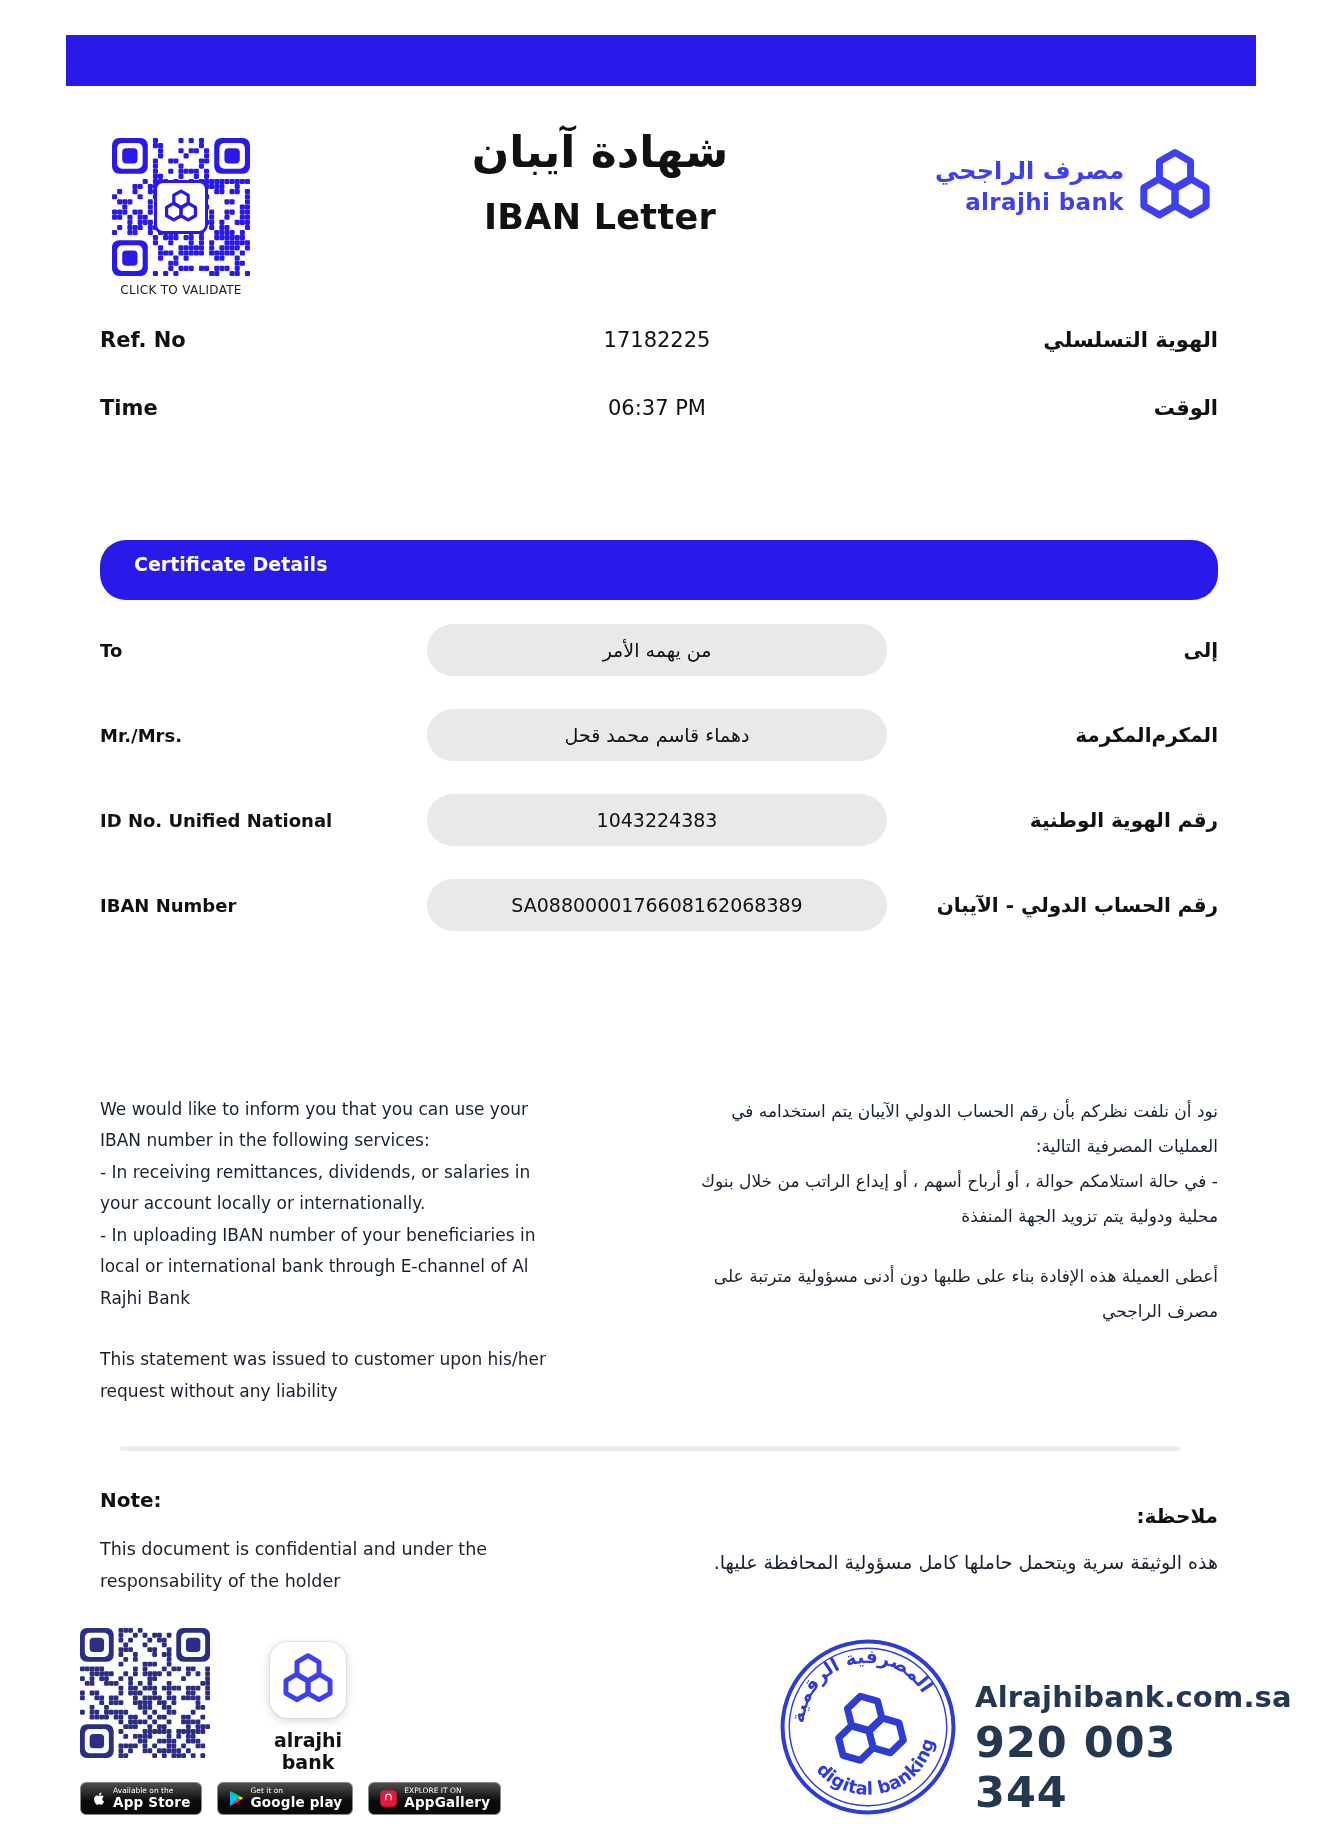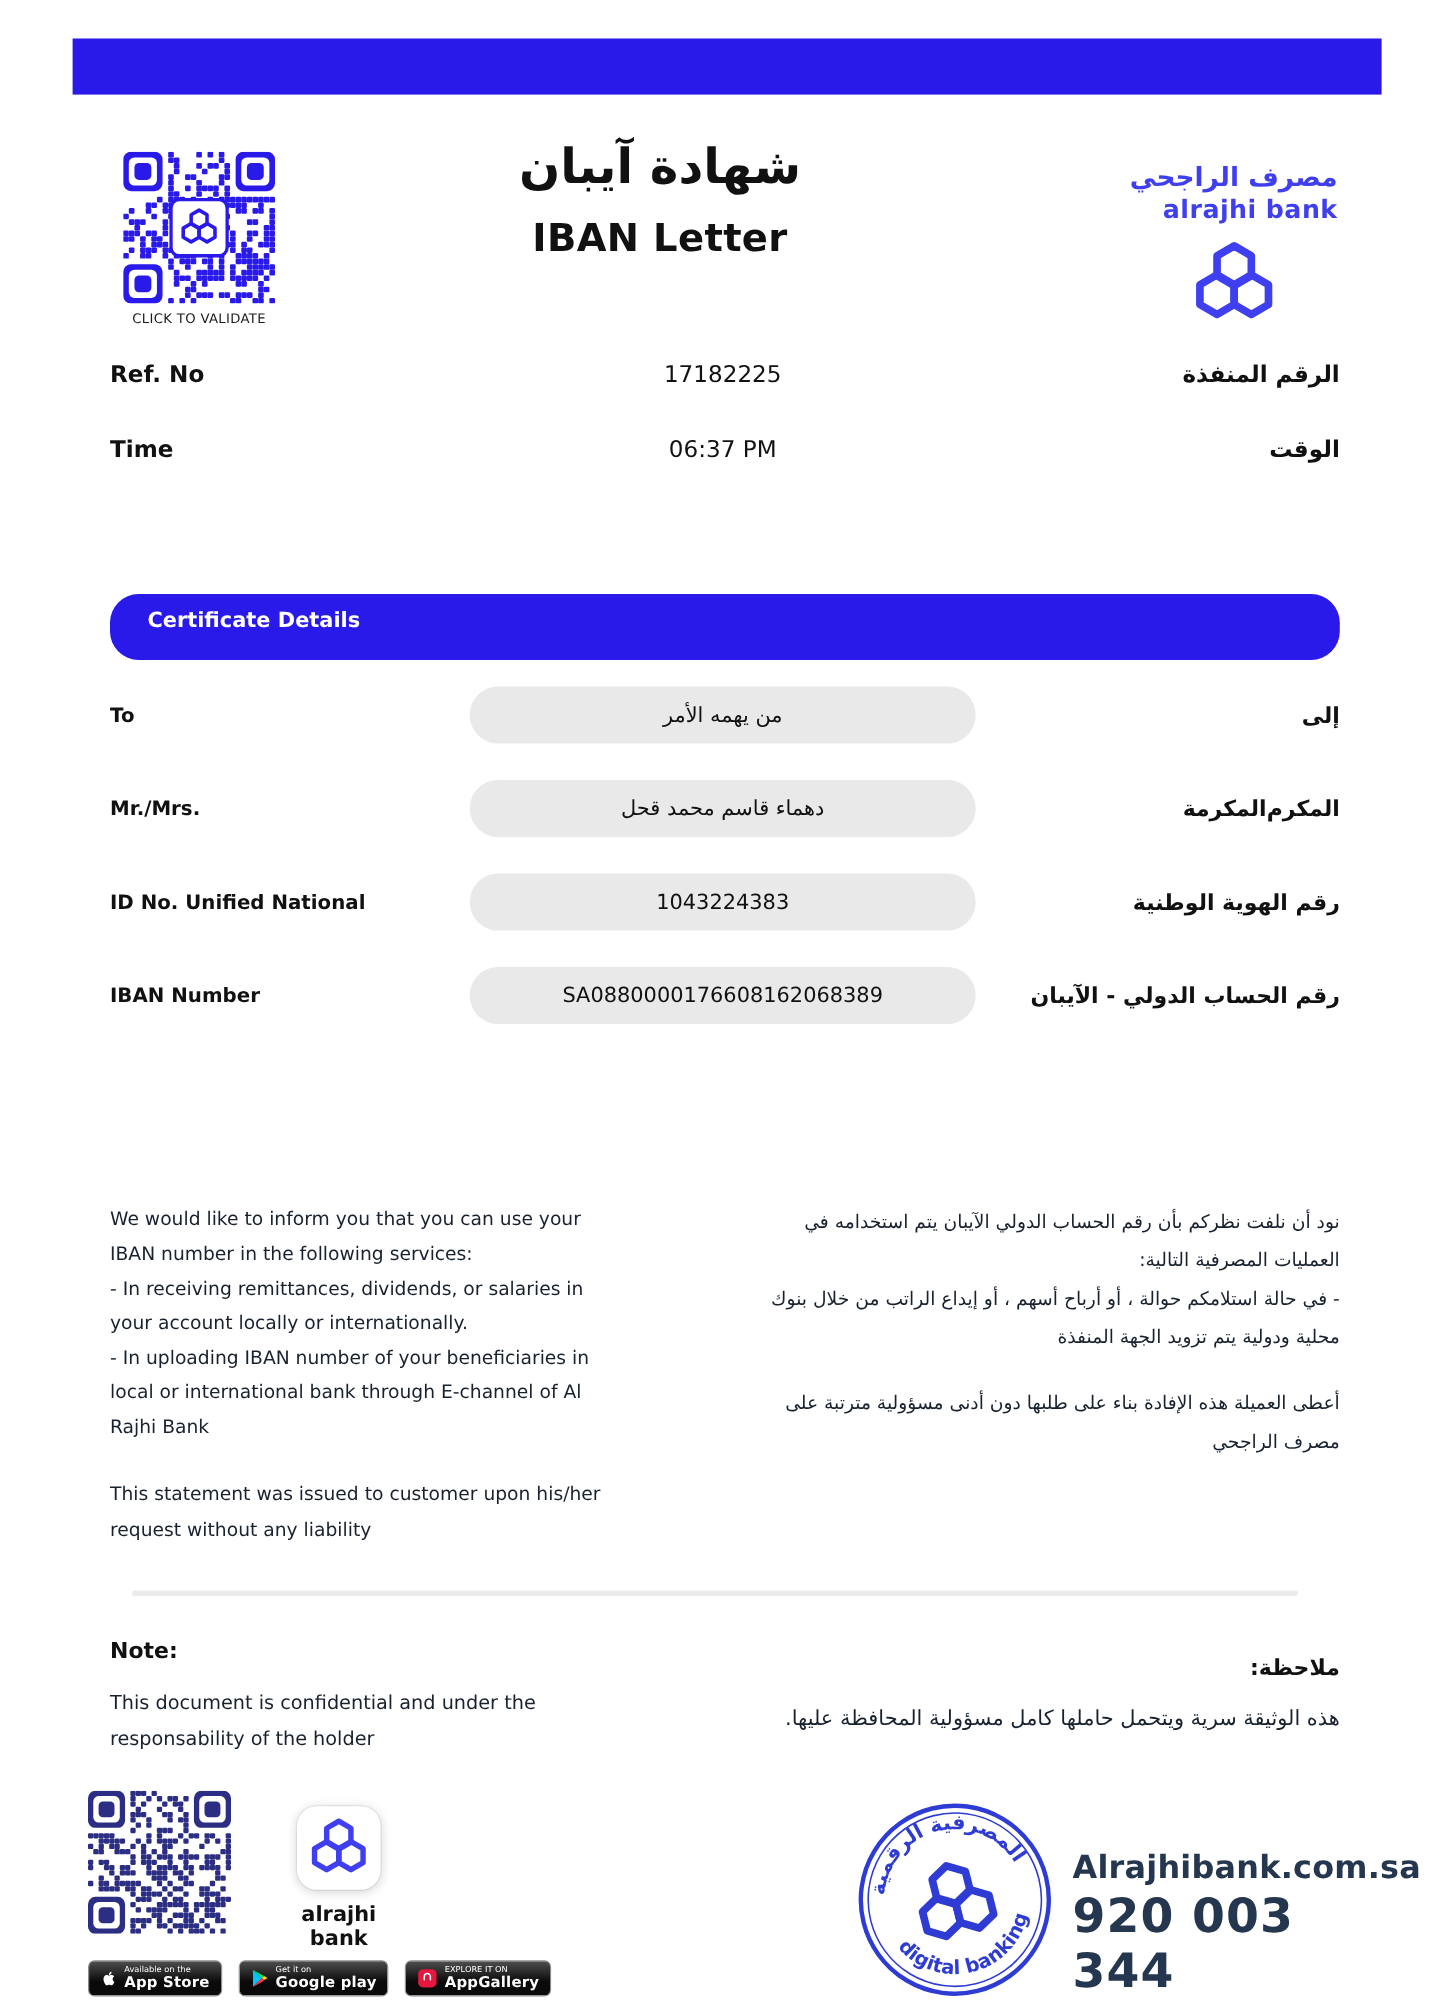--- a/index.html
+++ b/index.html
@@ -16,21 +16,21 @@
   .qr-center{position:absolute;left:50%;top:50%;transform:translate(-50%,-50%);
              width:48px;height:48px;background:#fff;border:3px solid #2a1ae9;border-radius:9px;
              display:flex;align-items:center;justify-content:center;}
   .qr-center svg{width:38px;height:38px;color:#2a1ae9;}
   .qr-caption{margin-top:7px;font-size:12px;letter-spacing:.3px;color:#1a1a1a;}
 
   .titles{position:absolute;left:380px;top:126px;width:440px;text-align:center;}
   .title-ar{font-size:44px;font-weight:bold;direction:rtl;}
   .title-en{font-size:35px;font-weight:600;margin-top:20px;letter-spacing:.3px;}
 
-  .logo{position:absolute;right:104px;top:146px;display:flex;align-items:center;gap:10px;flex-direction:column;}
+  .logo{position:absolute;right:104px;top:146px;display:flex;align-items:center;gap:10px;}
   .logo-text{text-align:right;color:#3f3ff0;font-weight:bold;line-height:1.3;}
   .logo-ar{font-size:24px;direction:rtl;}
   .logo-en{font-size:23px;letter-spacing:.4px;}
   .logo-emblem{width:82px;height:82px;color:#3f3ff0;}
 
   
   .meta{position:absolute;left:100px;top:306px;width:1118px;}
   .meta-row{display:grid;grid-template-columns:327px 460px 1fr;align-items:center;height:68px;}
   .meta-en{font-size:21px;font-weight:600;}
   .meta-value{text-align:center;font-size:21px;}
@@ -362,21 +362,21 @@
     </div>
     <svg class="logo-emblem" viewBox="0 0 100 100">
         <use href="#emblem"></use>
       </svg>
   </div>
 
   <div class="meta">
     <div class="meta-row">
       <div class="meta-en">Ref. No</div>
       <div class="meta-value">17182225</div>
-      <div class="meta-ar">الرقم المنفذة</div>
+      <div class="meta-ar">الهوية التسلسلي</div>
     </div>
     <div class="meta-row">
       <div class="meta-en">Time</div>
       <div class="meta-value">06:37 PM</div>
       <div class="meta-ar">الوقت</div>
     </div>
   </div>
 
   <div class="section-pill">Certificate Details</div>
 

